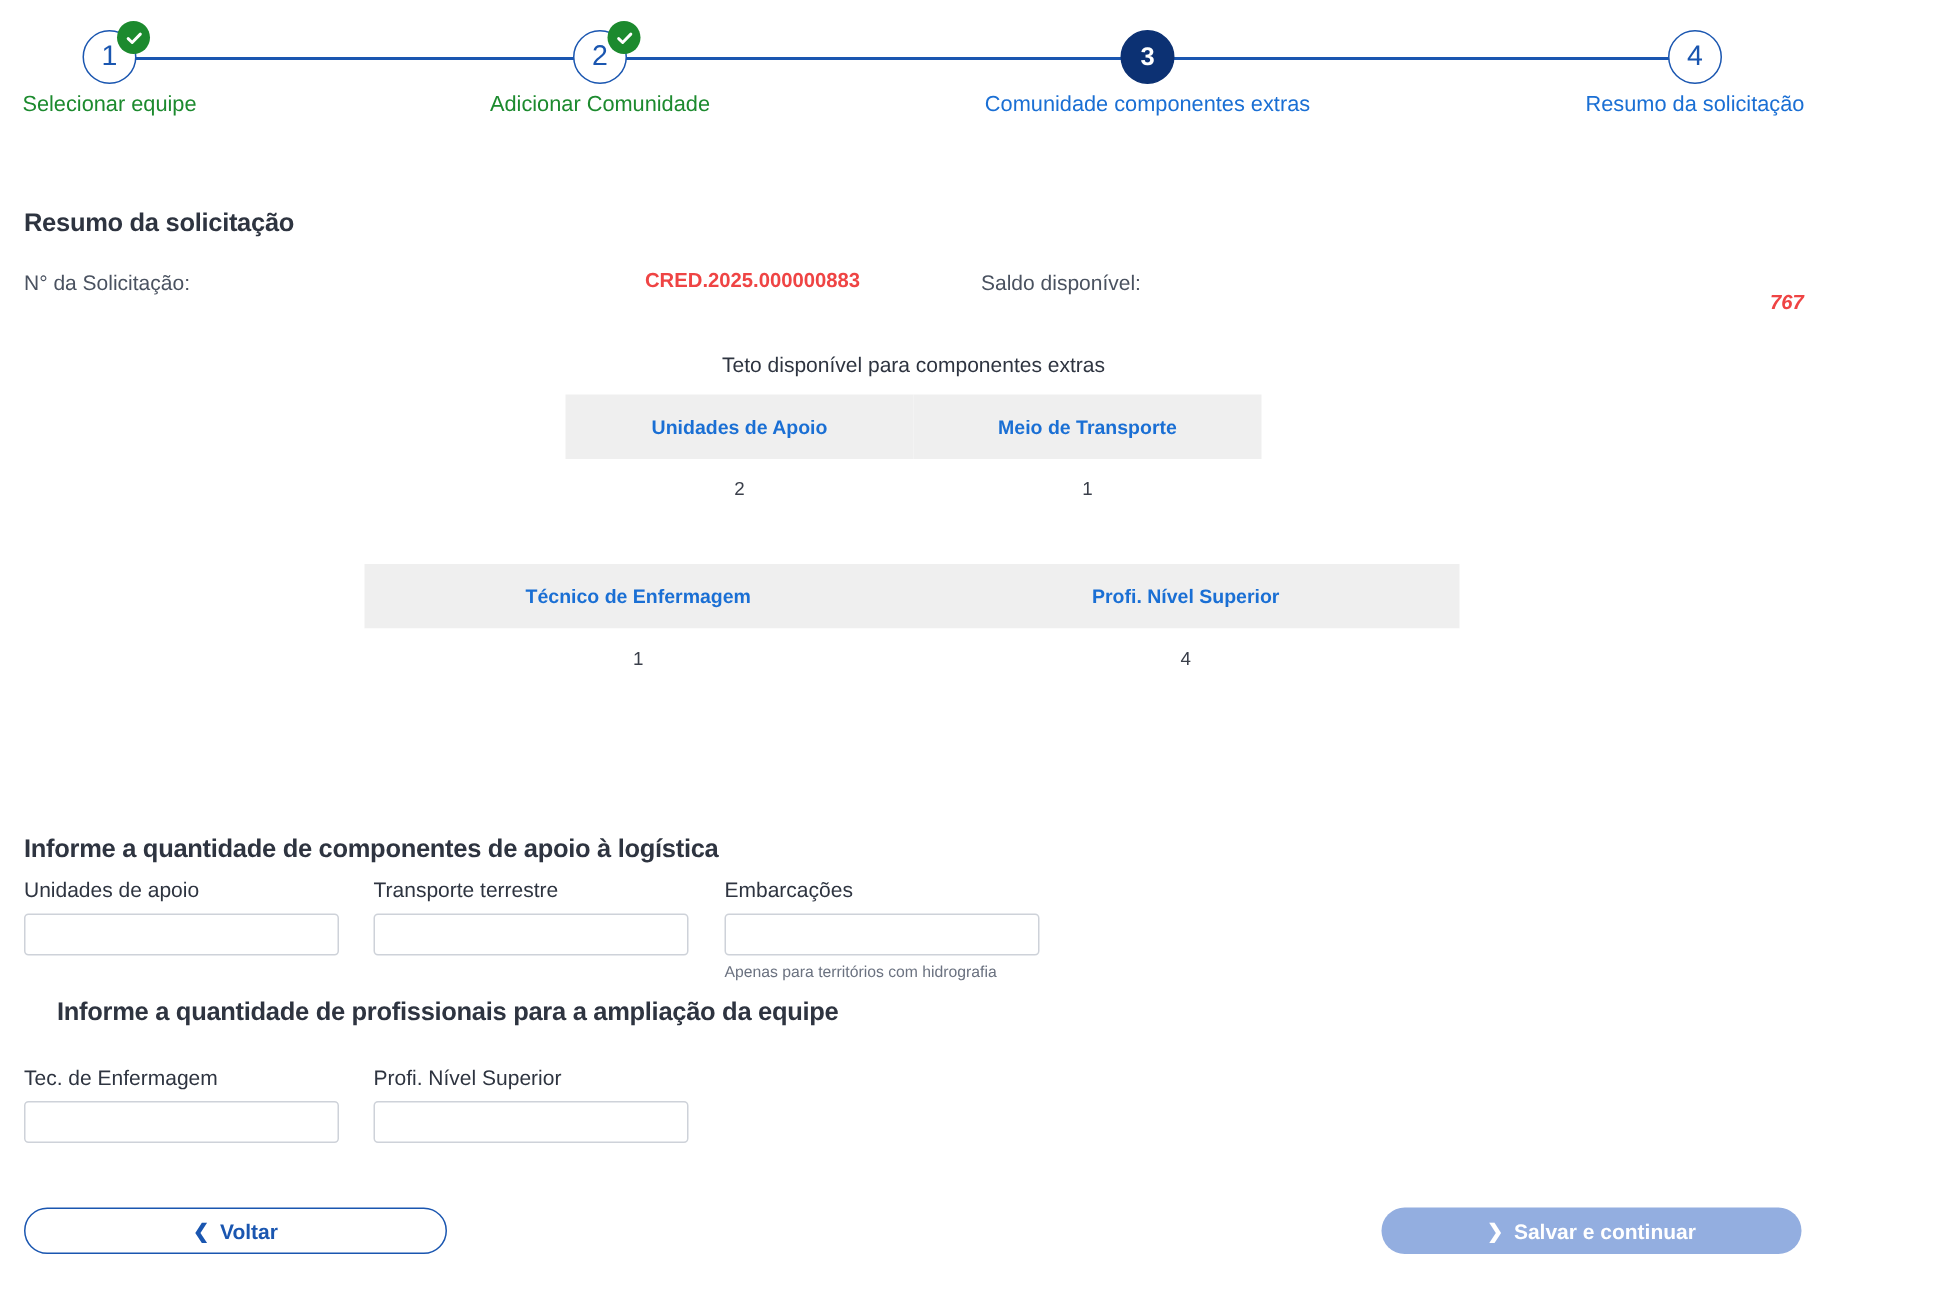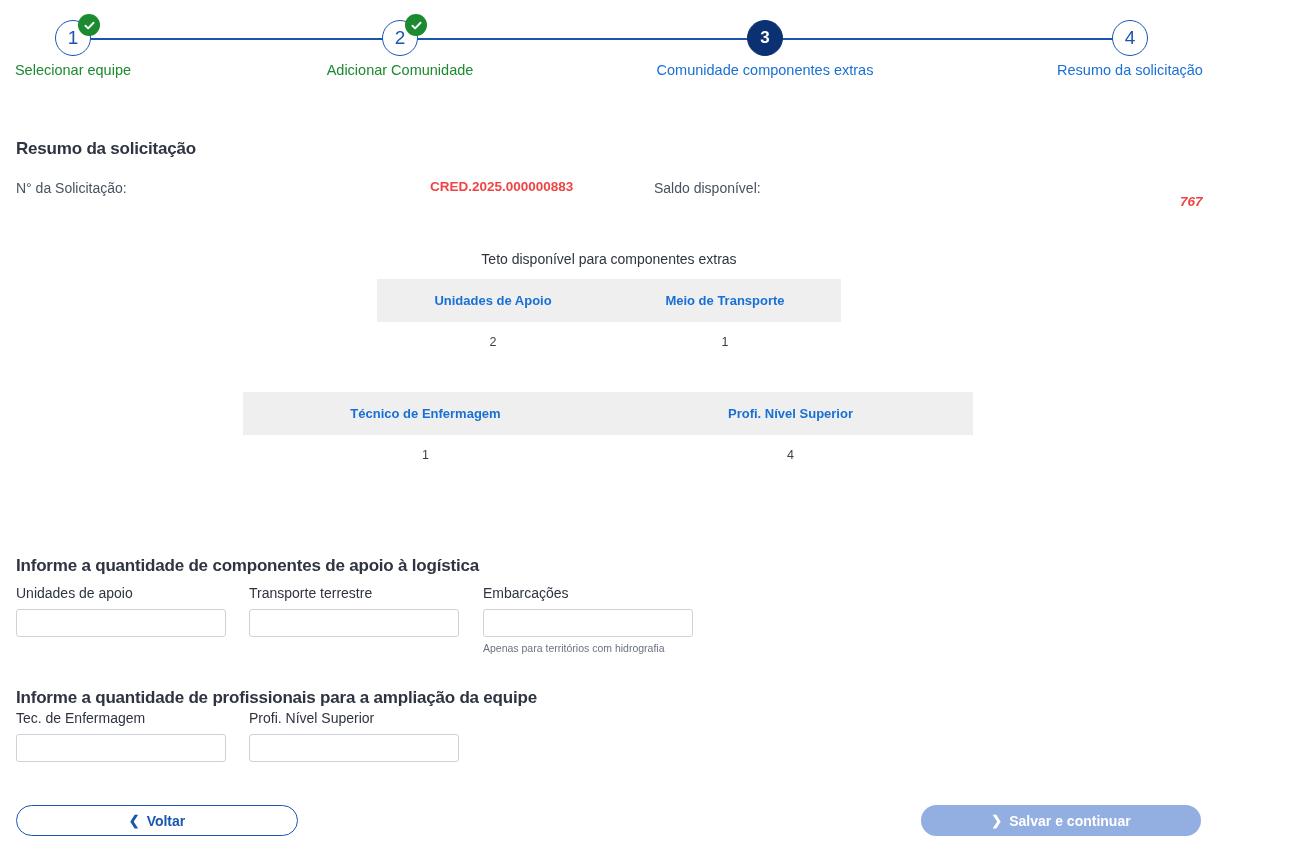--- a/index.html
+++ b/index.html
@@ -108,21 +108,21 @@
     color: #4a5260;
   }
   .kv-value {
     position: absolute;
     font-size: 13.5px;
     font-weight: bold;
     color: #ef4444;
   }
 
   
-  .mini-table { position: absolute; margin-top: 16px; }
+  .mini-table { position: absolute; }
   .mini-table-caption {
     font-size: 14px;
     color: #2e3440;
     text-align: center;
     margin-bottom: 12px;
   }
   .mini-table table {
     border-collapse: collapse;
     width: 100%;
     table-layout: fixed;
@@ -306,21 +306,21 @@
     <label class="field-label">Transporte terrestre</label>
     <input style="width: 210px;" type="text" value="">
   </div>
 
   <div class="field" style="left:483px; top:495px;">
     <label class="field-label">Embarcações</label>
     <input style="width: 210px;" type="text" value="">
     <span class="field-hint">Apenas para territórios com hidrografia</span>
   </div>
 
-  <div class="section-title" style="top:598px;">Informe a quantidade de profissionais para a ampliação da equipe</div>
+  <div class="section-title" style="top:575px;margin-left:22px;">Informe a quantidade de profissionais para a ampliação da equipe</div>
 
   <div class="field" style="left:16px; top:620px;">
     <label class="field-label">Tec. de Enfermagem</label>
     <input style="width: 210px;" type="text" value="">
   </div>
 
   <div class="field" style="left:249px; top:620px;">
     <label class="field-label">Profi. Nível Superior</label>
     <input style="width: 210px;" type="text" value="">
   </div>

